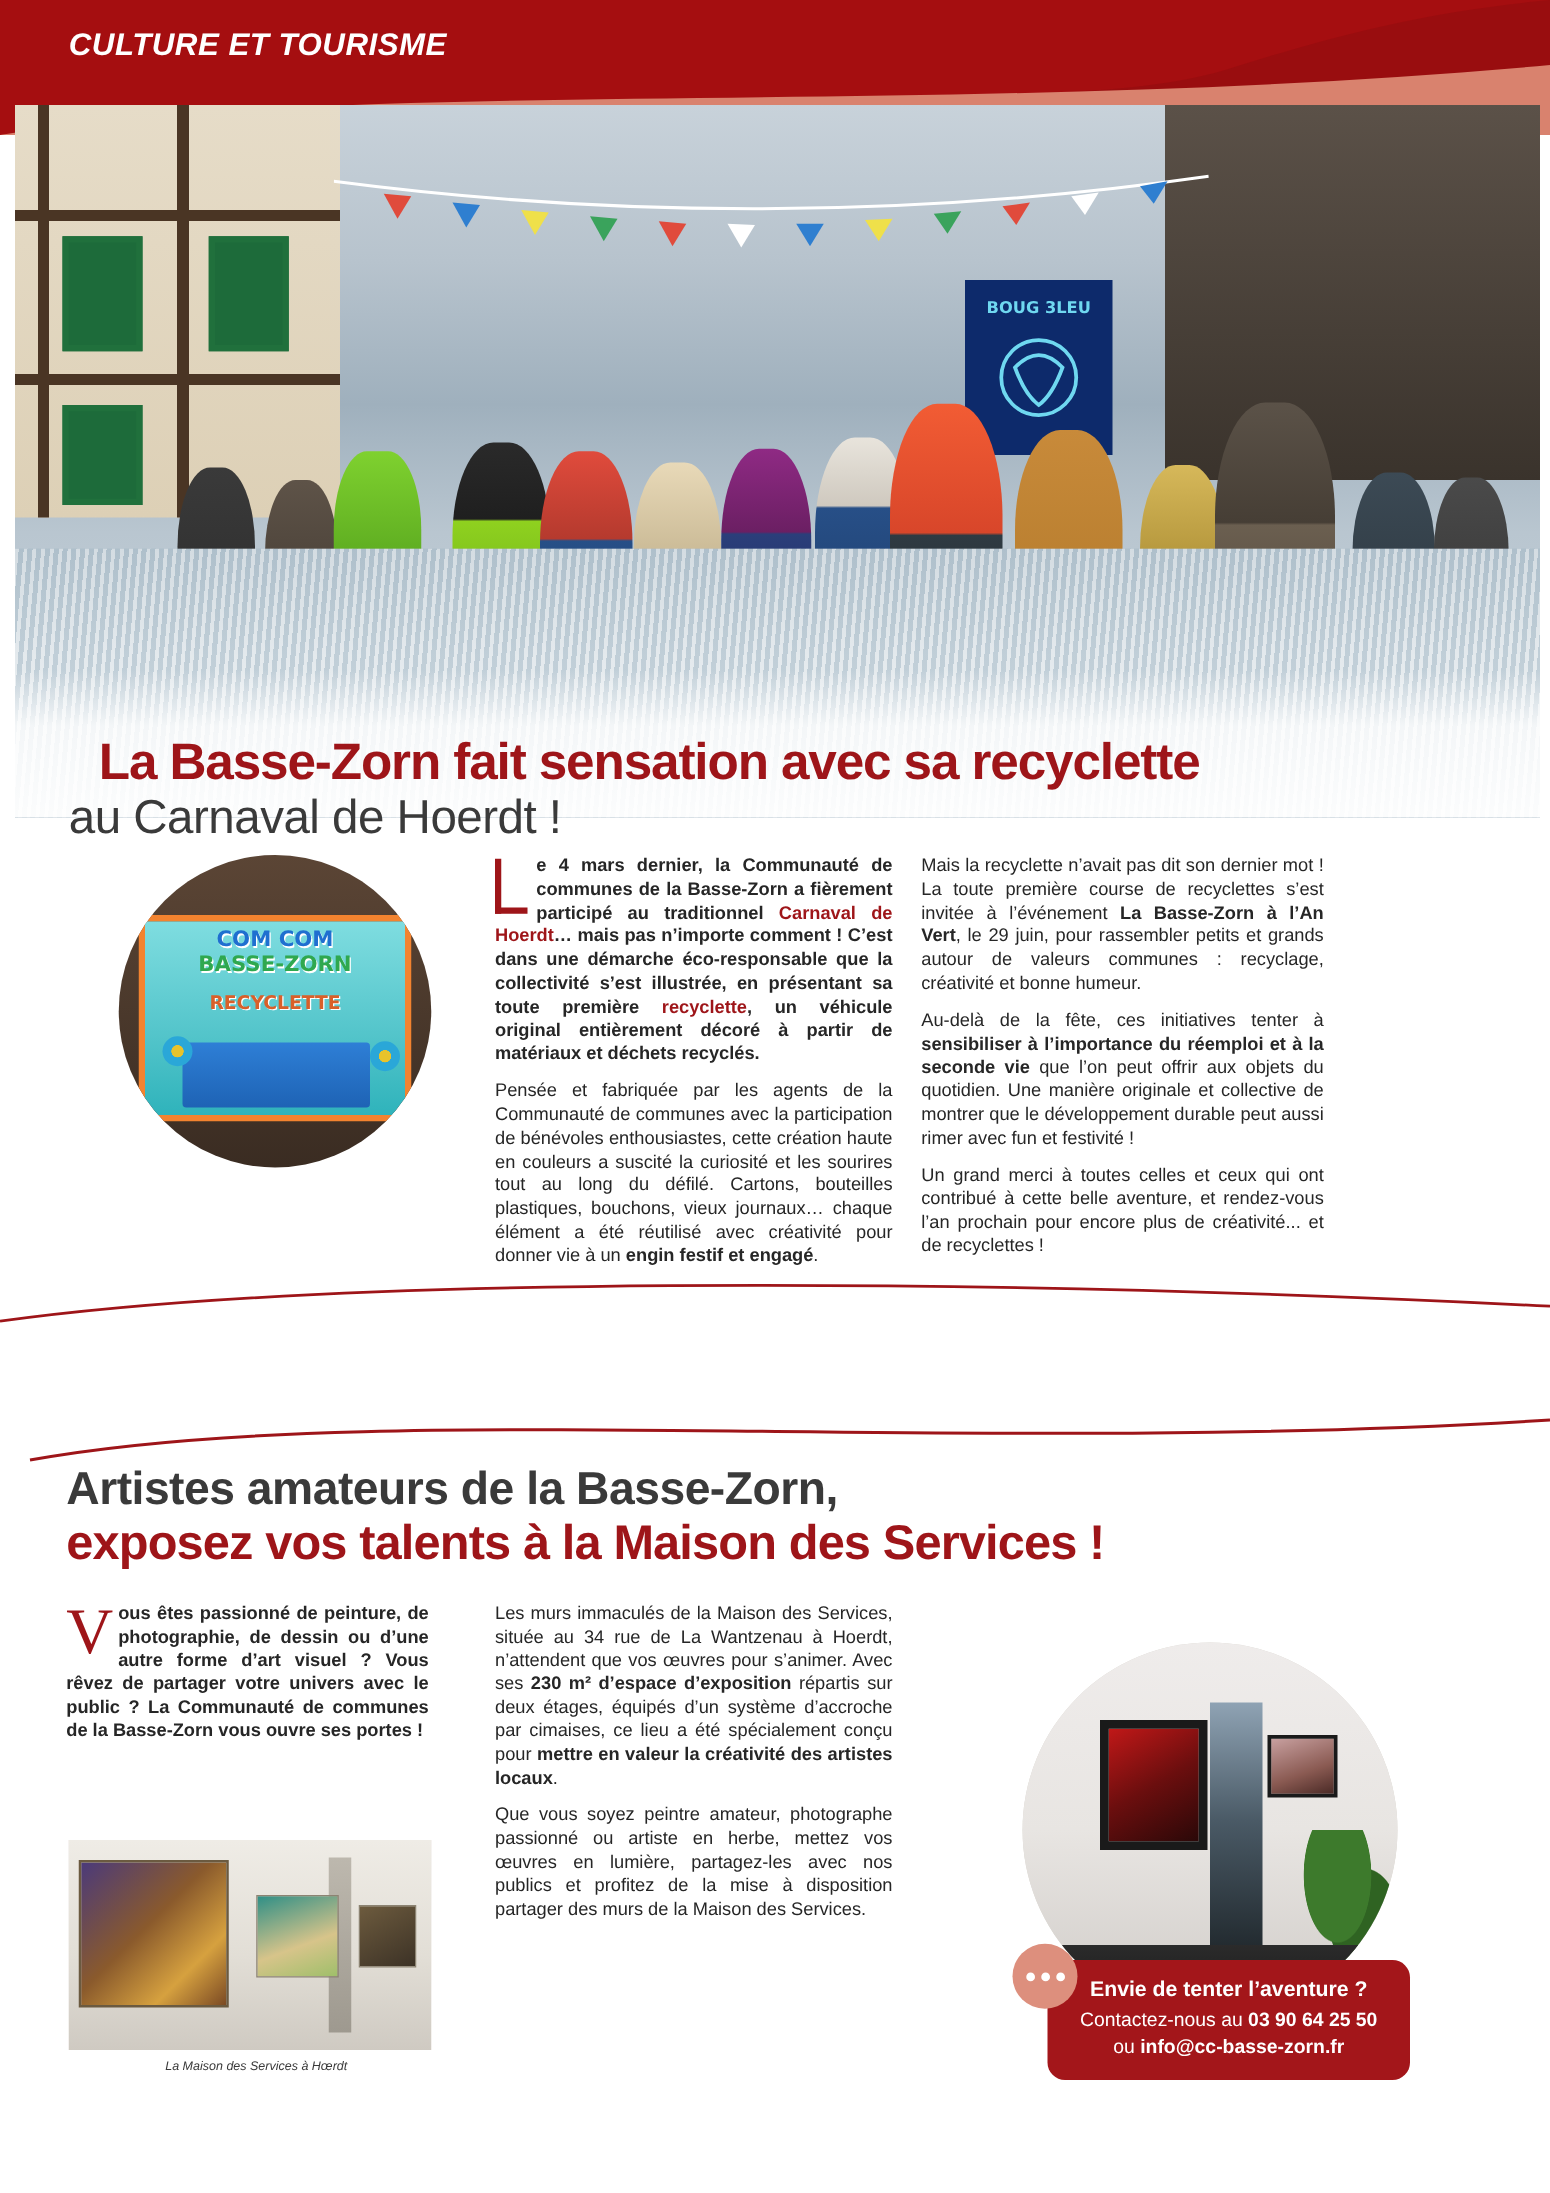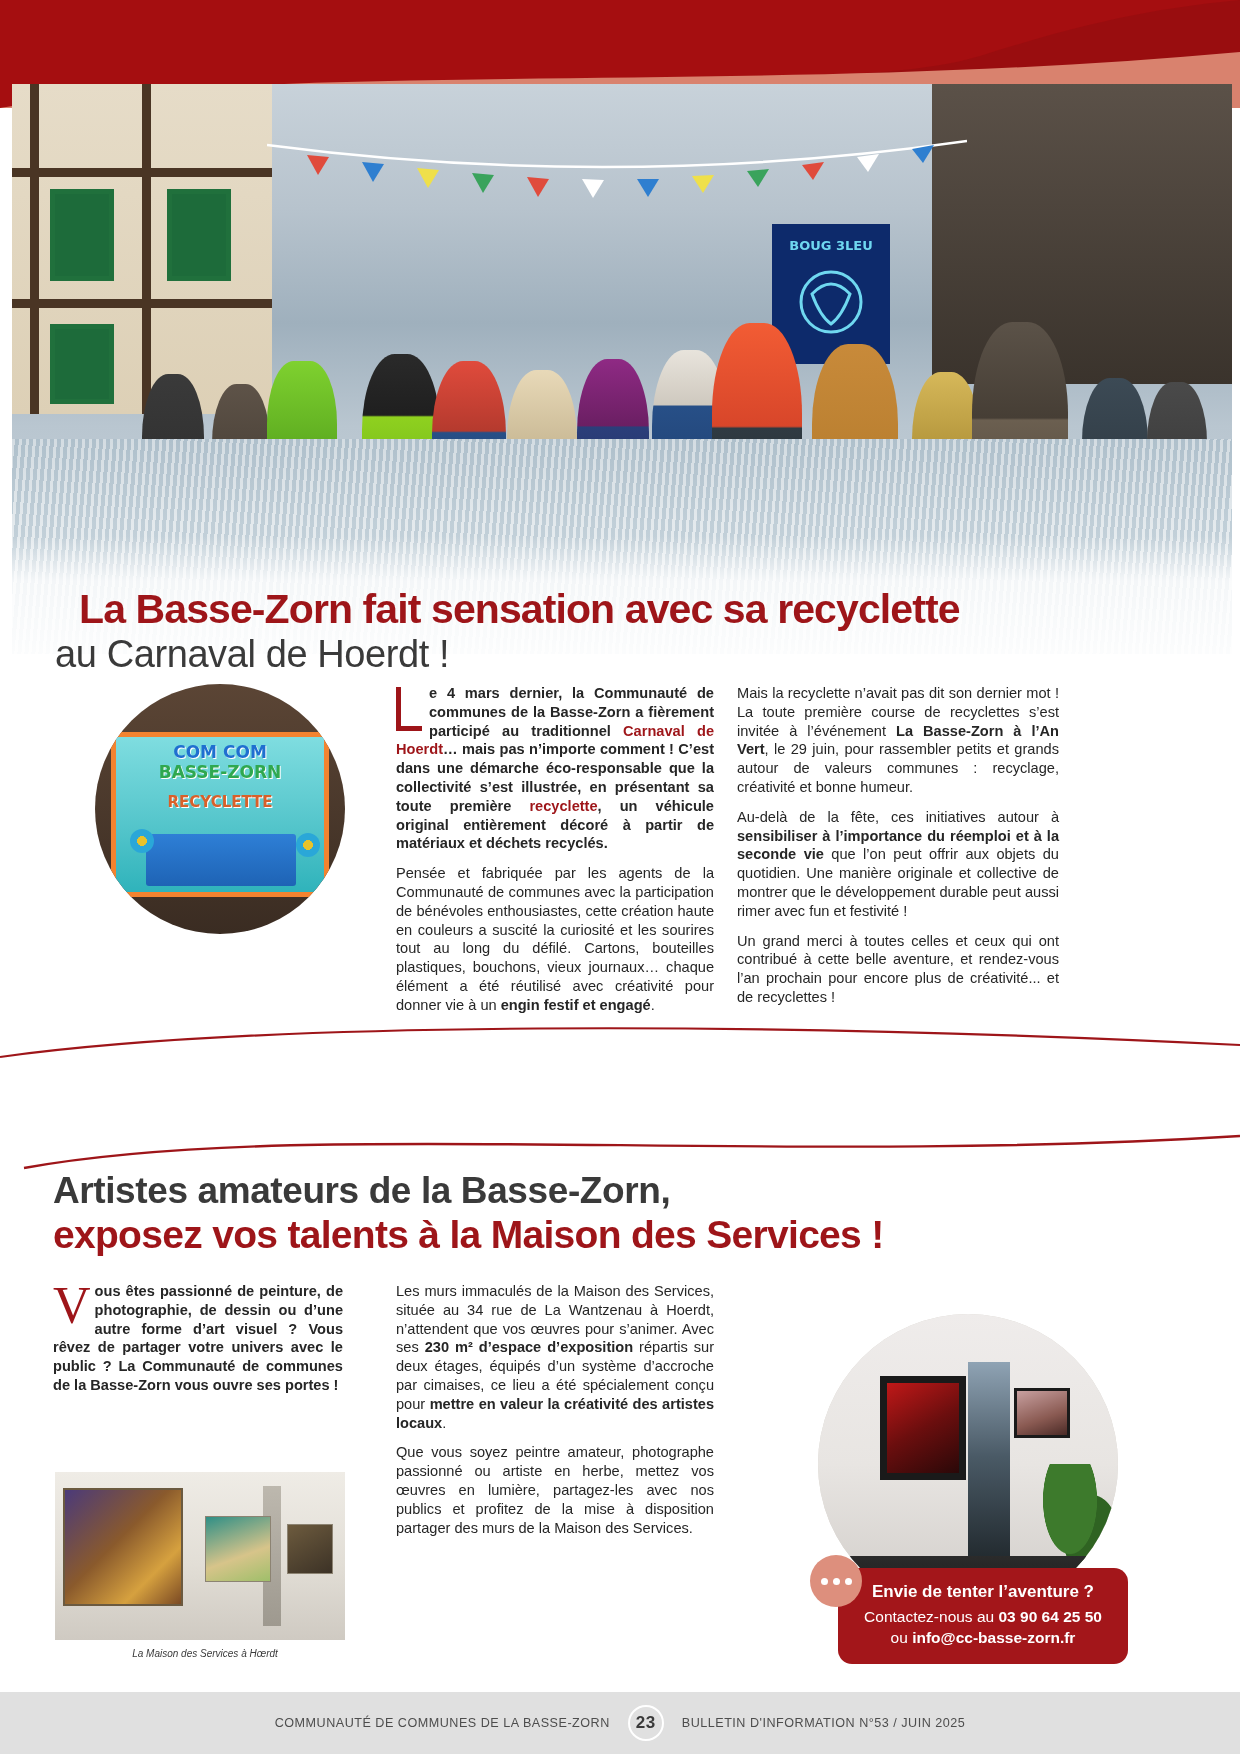--- a/index.html
+++ b/index.html
@@ -337,20 +337,21 @@
 <body>
 
 <div class="page">
 
   <div class="banner">
     <svg width="1240" height="108" viewBox="0 0 1240 108">
       <path d="M0,0 H1240 V58 C1000,96 600,62 240,104 L0,108 Z" fill="#a50e10"></path>
       <path d="M1240,0 C1130,10 1050,34 980,56 C880,86 700,70 520,84 L1240,84 Z" fill="#8f0c0e" opacity="0.55"></path>
       <path d="M0,108 C300,60 760,96 1240,52 L1240,108 Z" fill="#d9826e"></path>
     </svg>
+    <div class="banner-title">CULTURE ET TOURISME</div>
   </div>
 
   <div class="hero">
     <div class="hero-sky"></div>
     <div class="house">
       <div class="win w1"></div>
       <div class="win w2"></div>
       <div class="win w3"></div>
     </div>
     <div class="wall-r"></div>
@@ -429,21 +430,21 @@
 
     <div class="col colA">
       <p class="lead">
         <span class="dropcap-l"></span><span>e 4 mars dernier, la Communauté de communes de la Basse-Zorn a fièrement participé au traditionnel </span><span class="red">Carnaval de Hoerdt</span><span>… mais pas n’importe comment ! C’est dans une démarche éco-responsable que la collectivité s’est illustrée, en présentant sa toute première </span><span class="red">recyclette</span><span>, un véhicule original entièrement décoré à partir de matériaux et déchets recyclés.</span>
       </p>
       <p><span>Pensée et fabriquée par les agents de la Communauté de communes avec la participation de bénévoles enthousiastes, cette création haute en couleurs a suscité la curiosité et les sourires tout au long du défilé. Cartons, bouteilles plastiques, bouchons, vieux journaux… chaque élément a été réutilisé avec créativité pour donner vie à un </span><b>engin festif et engagé</b><span>.</span></p>
     </div>
 
     <div class="col colB">
       <p><span>Mais la recyclette n’avait pas dit son dernier mot ! La toute première course de recyclettes s’est invitée à l’événement </span><b>La Basse-Zorn à l’An Vert</b><span>, le 29 juin, pour rassembler petits et grands autour de valeurs communes : recyclage, créativité et bonne humeur.</span></p>
-      <p><span>Au-delà de la fête, ces initiatives autour à </span><b>sensibiliser à l’importance du réemploi et à la seconde vie</b><span> que l’on peut offrir aux objets du quotidien. Une manière originale et collective de montrer que le développement durable peut aussi rimer avec fun et festivité !</span></p>
+      <p><span>Au-delà de la fête, ces initiatives tenter à </span><b>sensibiliser à l’importance du réemploi et à la seconde vie</b><span> que l’on peut offrir aux objets du quotidien. Une manière originale et collective de montrer que le développement durable peut aussi rimer avec fun et festivité !</span></p>
       <p>Un grand merci à toutes celles et ceux qui ont contribué à cette belle aventure, et rendez-vous l’an prochain pour encore plus de créativité... et de recyclettes !</p>
     </div>
   </div>
 
   <svg class="divider1" viewBox="0 0 1240 50" preserveAspectRatio="none">
     <path d="M0,42 C260,6 760,6 1240,30" stroke="#9e1519" stroke-width="2.2" fill="none"></path>
   </svg>
   <svg class="divider2" viewBox="0 0 1240 42" preserveAspectRatio="none">
     <path d="M24,36 C300,-14 760,34 1240,4" stroke="#9e1519" stroke-width="2.4" fill="none"></path>
   </svg>
@@ -484,21 +485,14 @@
     <i></i>
       <i></i>
       <i></i>
   </div>
   <div class="cta">
     <div class="cta-t">Envie de tenter l’aventure ?</div>
     <div class="cta-l"><span>Contactez-nous au </span><b>03 90 64 25 50</b></div>
     <div class="cta-l"><span>ou </span><b>info@cc-basse-zorn.fr</b></div>
   </div>
 
-  <div class="footer">
-    <div class="footer-inner">
-      <span>COMMUNAUTÉ DE COMMUNES DE LA BASSE-ZORN</span>
-      <span class="page-num">23</span>
-      <span>BULLETIN D'INFORMATION N°53 / JUIN 2025</span>
-    </div>
-  </div>
 
 </div>
 
 </body></html>

